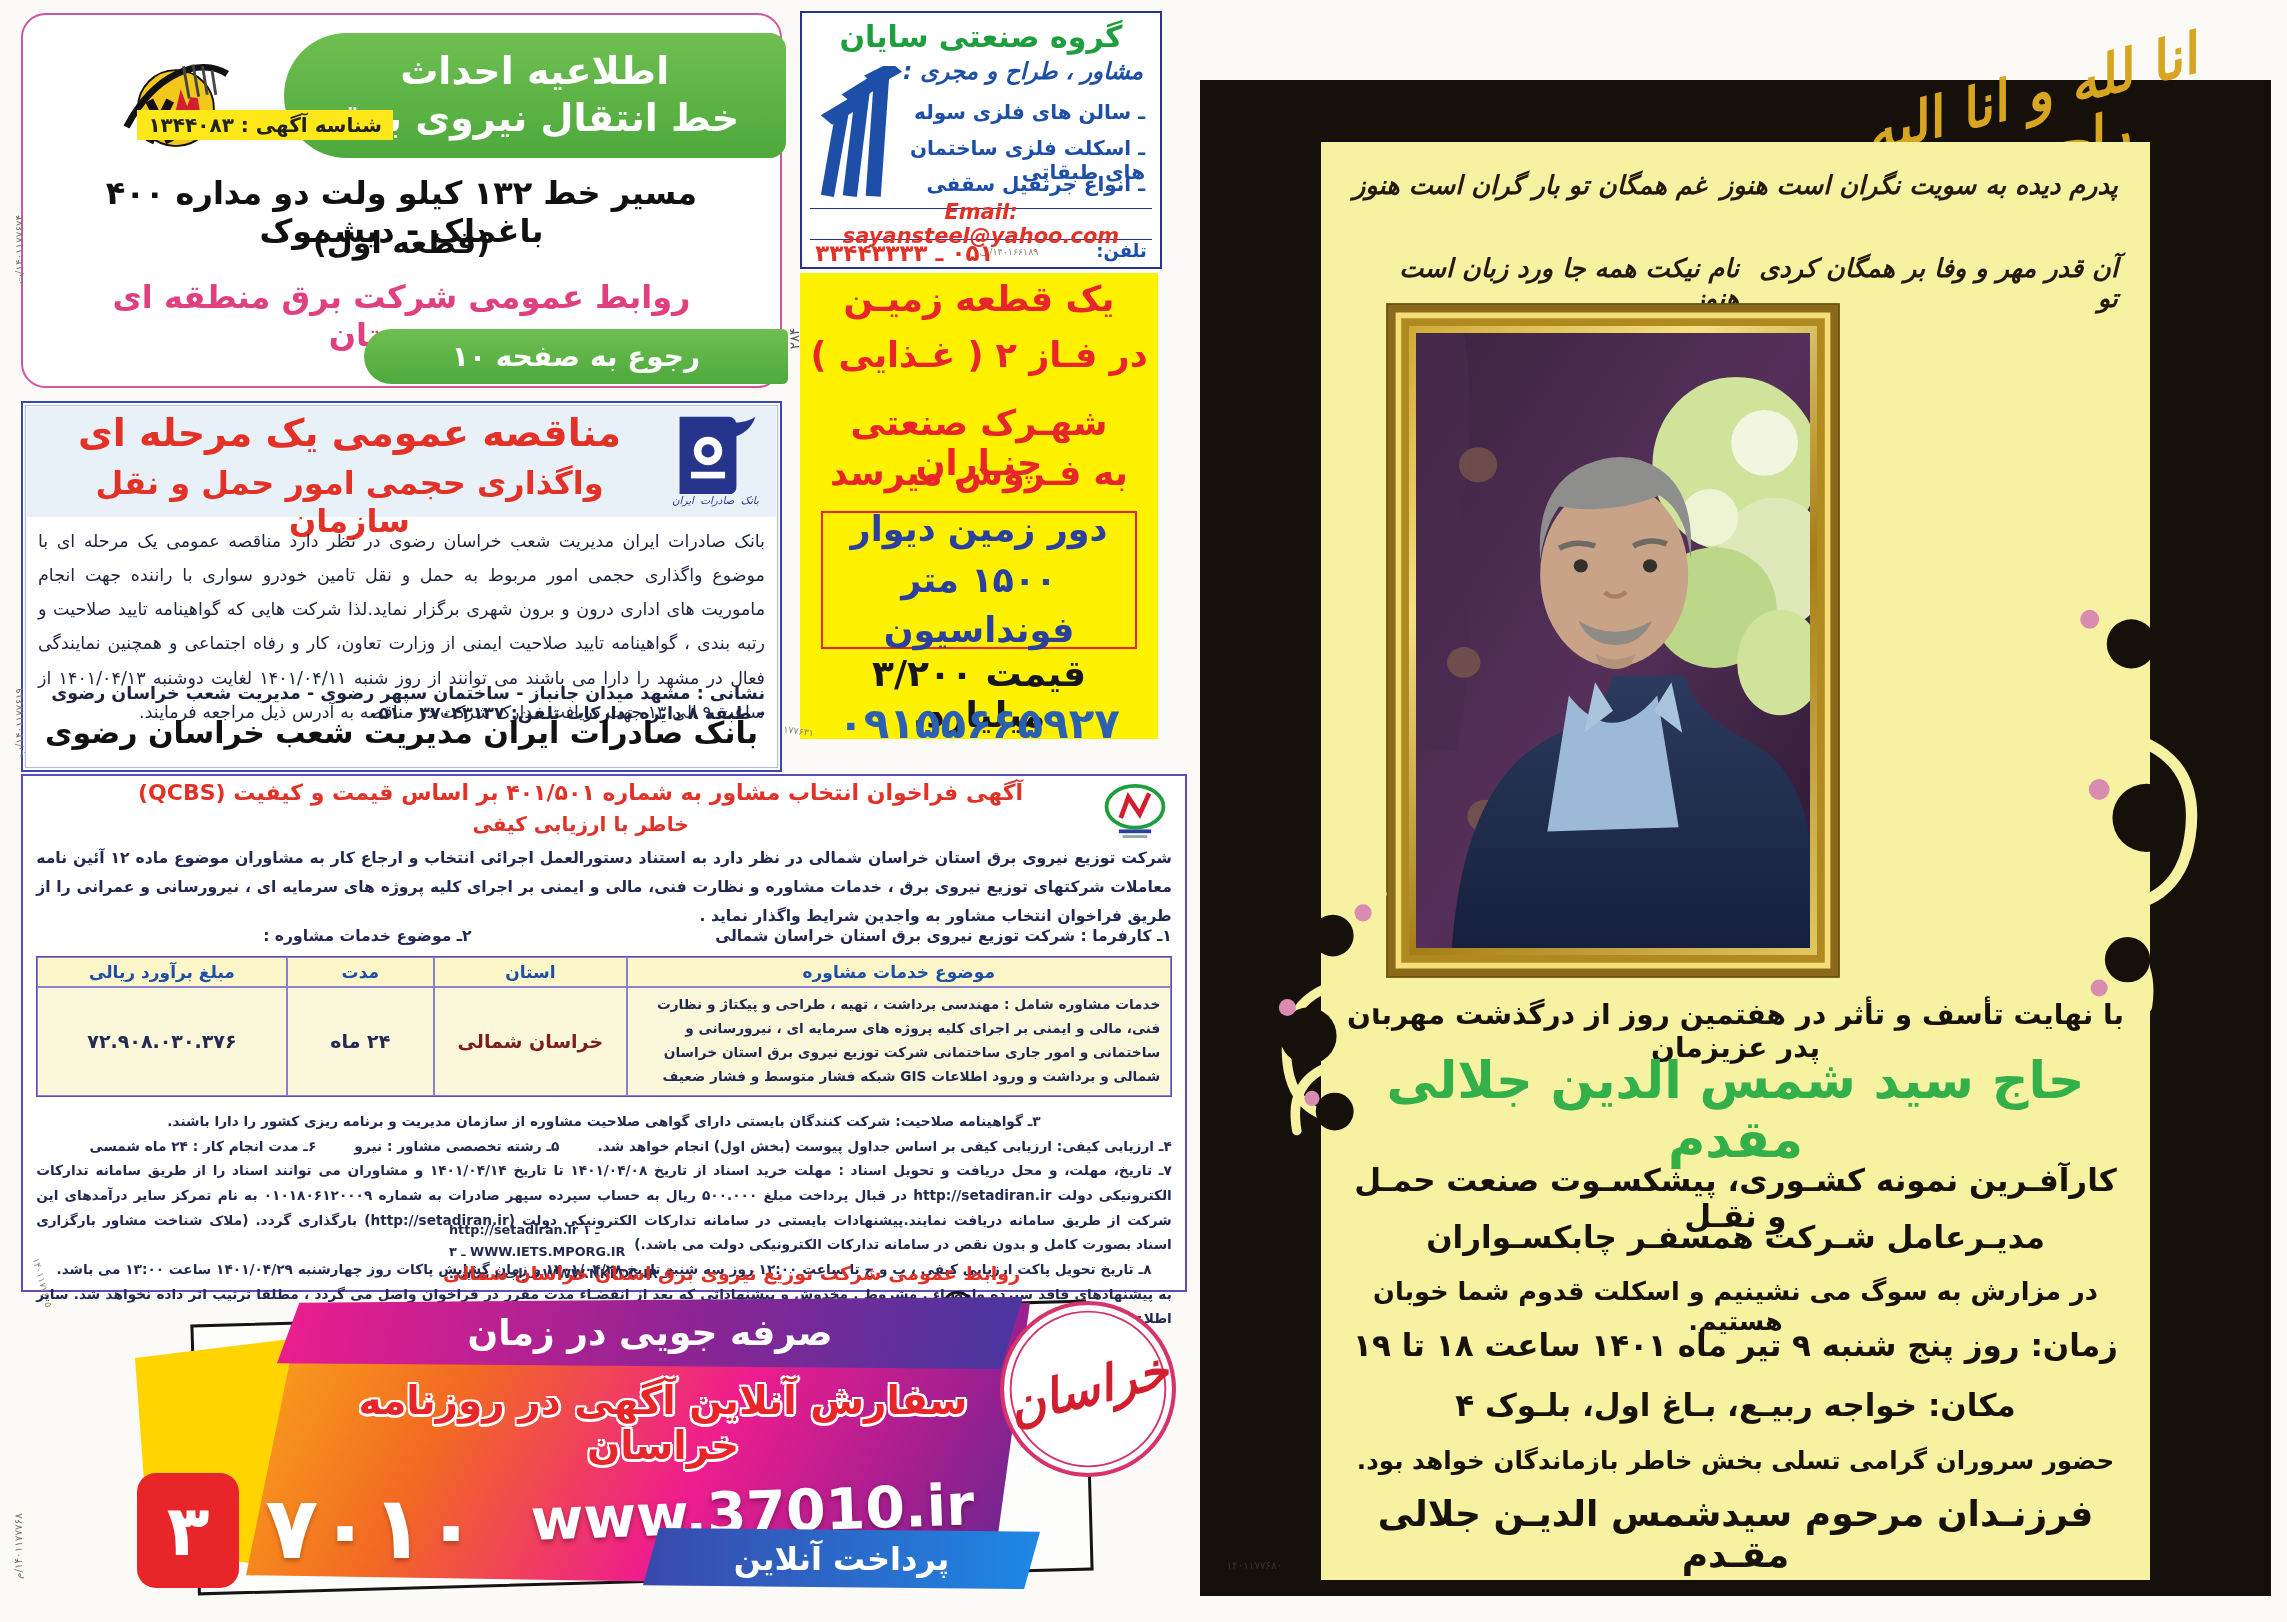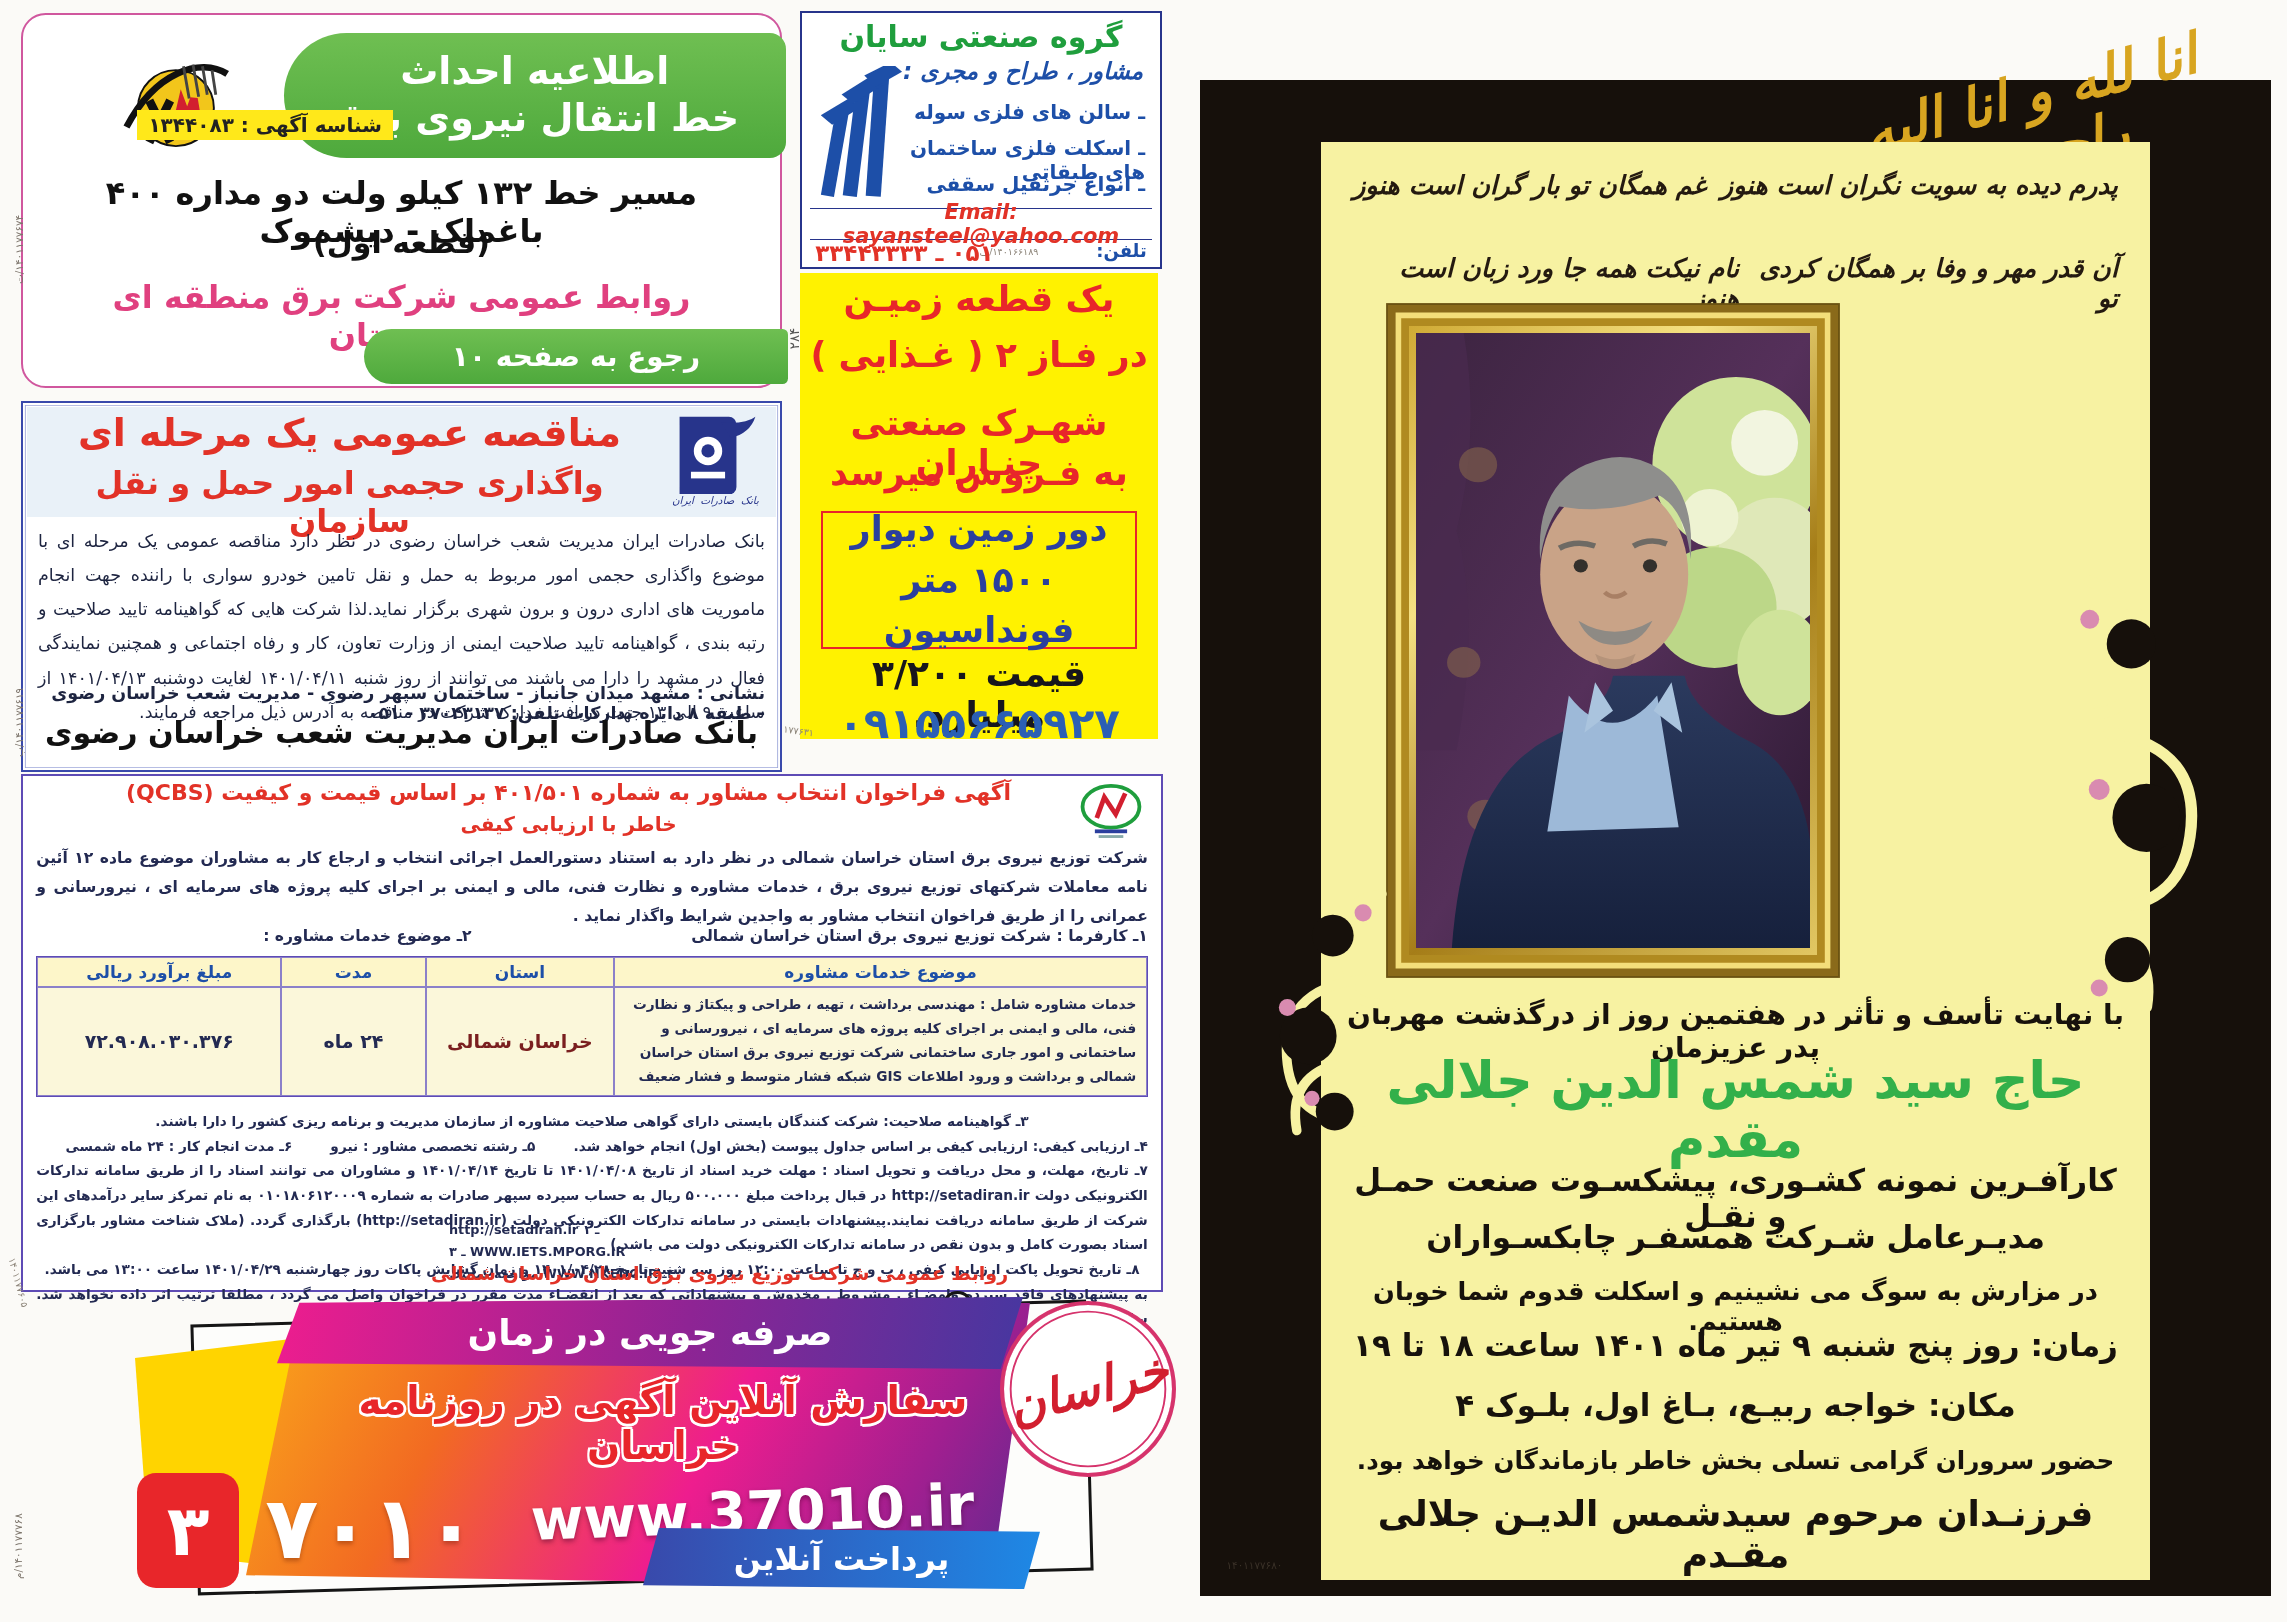--- a/index.html
+++ b/index.html
@@ -46,21 +46,21 @@
   .bank-head{left:3.8px;right:3.8px;top:3.8px;height:110px;background:#e9f1f8;}
   .bank-t1{right:123px;left:19px;top:7.6px;font-size:38px;color:#e23227;}
   .bank-t2{right:123px;left:19px;top:61px;font-size:32px;color:#e23227;}
   .bank-logo{right:17px;top:9.5px;width:91px;height:81px;}
   .bank-logocap{right:7.6px;top:91px;width:114px;font-size:10.4px;color:#27348b;text-align:center;font-style:italic;font-family:Liberation Mono, monospace;}
   .bank-body{right:15px;left:15px;top:121px;font-size:17.5px;line-height:1.95;color:#1d2440;text-align:justify;}
   .bank-addr{right:15px;left:15px;top:280px;font-size:17.5px;color:#1d2440;}
   .bank-foot{left:15px;right:15px;top:312px;font-size:30px;color:#111;}
 
   
-  .qcbs{left:21px;top:774px;width:1138px;height:514px;background:#fff;border:2.8px solid #5e4bb5;}
+  .qcbs{left:21px;top:774px;width:1138px;height:514px;background:#fff;border:2.8px solid #5e4bb5;padding-left:24px;}
   .qcbs-t1{left:57px;right:104px;top:3.8px;font-size:22px;color:#e23227;}
   .qcbs-t2{left:57px;right:104px;top:36px;font-size:20px;color:#e23227;}
   .qcbs-logo{right:13.2px;top:5.7px;width:74px;height:61px;}
   .qcbs-intro{right:13.2px;left:13.2px;top:68px;font-size:15.6px;line-height:1.85;color:#232a52;text-align:justify;font-weight:bold;}
   .qcbs-row2{right:13.2px;left:13.2px;top:151px;font-size:15.6px;color:#232a52;display:flex;justify-content:space-between;font-weight:bold;}
   .qcbs-table{right:13.2px;left:13.2px;top:180px;border:1.9px solid #5e4bb5;}
   .qcbs-tr{display:grid;grid-template-columns:48% 17% 13% 22%;}
   .qcbs-th{background:#fdf6c9;color:#1d4fa8;font-size:17px;font-weight:bold;border:0.9px solid #8b80c9;padding:3.8px 1.9px;text-align:center;}
   .qcbs-td{background:#fbf7da;border:0.9px solid #8b80c9;color:#232a52;font-size:13.7px;padding:5.7px 9.5px;}
   .qcbs-notes{right:13.2px;left:13.2px;top:333px;font-size:13.7px;line-height:1.8;color:#232a52;font-weight:bold;text-align:justify;}

